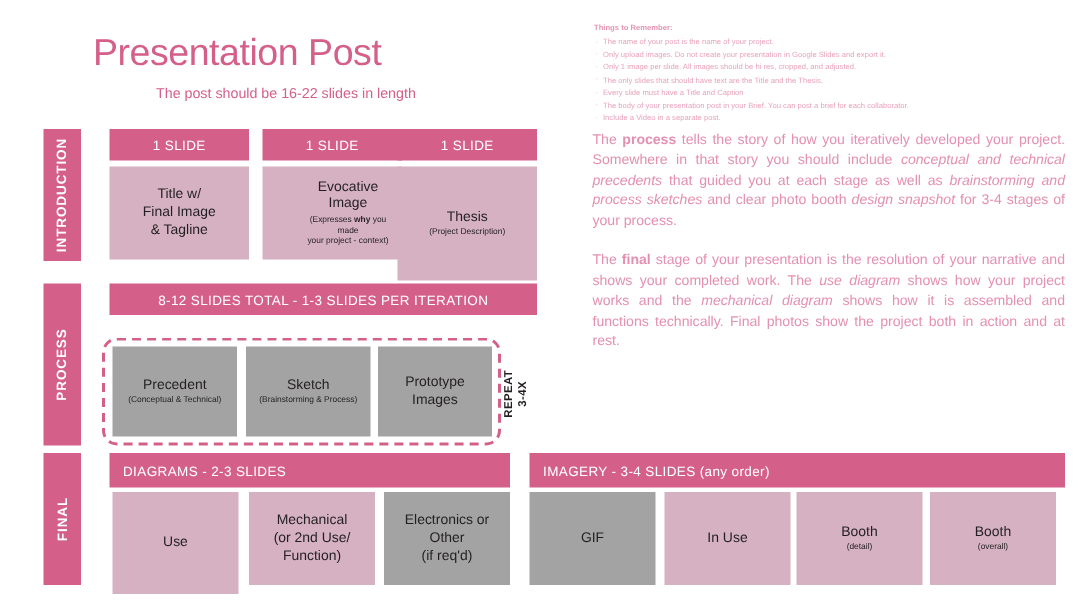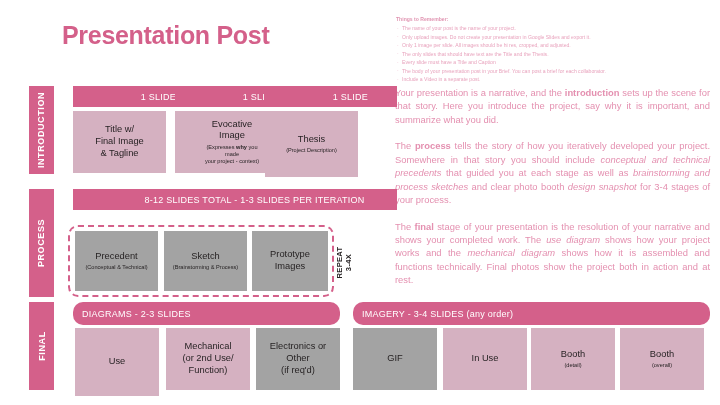--- a/index.html
+++ b/index.html
@@ -18,21 +18,21 @@
 
   
   #header {
     position: absolute;
     left: 62px;
     top: 22px;
     width: 320px;
   }
   #title {
     font-size: 25px;
-    font-weight: bold;
+    font-weight: normal;
     color: #d4608a;
     letter-spacing: -0.3px;
     line-height: 1.1;
     margin: 0;
   }
   #subtitle {
     font-size: 9.5px;
     color: #d4608a;
     margin: 7px 0 0 42px;
     line-height: 1.2;
@@ -105,24 +105,23 @@
   }
 
   .band {
     position: absolute;
     background: #d4608a;
     color: #ffffff;
     font-size: 9px;
     letter-spacing: 0.25px;
     display: flex;
     align-items: center;
-    padding-left: 39px;
   }
   .band.center { justify-content: center; }
-  .band.left   { justify-content: flex-start; padding-left: 9px; box-sizing: border-box; border-radius: 10px; }
+  .band.left   { justify-content: flex-start; padding-left: 9px; box-sizing: border-box; }
 
   .card {
     position: absolute;
     box-sizing: border-box;
     display: flex;
     flex-direction: column;
     align-items: center;
     justify-content: center;
     text-align: center;
     padding: 2px 3px;
@@ -173,37 +172,37 @@
     line-height: 1.12;
     text-align: center;
   }
   #repeat-label .rot .l2 { display: block; }
 </style>
 </head>
 <body>
 
 <div id="header">
   <h1 id="title">Presentation Post</h1>
+  <div id="subtitle">The post should be 16-22 slides in length</div>
 </div>
 
 <div id="remember">
   <div class="rem-head">Things to Remember:</div>
   <ul>
     <li>The name of your post is the name of your project.</li>
     <li>Only upload images. Do not create your presentation in Google Slides and export it.</li>
     <li>Only 1 image per slide. All images should be hi res, cropped, and adjusted.</li>
     <li>The only slides that should have text are the Title and the Thesis.</li>
     <li>Every slide must have a Title and Caption</li>
     <li>The body of your presentation post in your Brief. You can post a brief for each collaborator.</li>
     <li>Include a Video in a separate post.</li>
   </ul>
 </div>
 
 <div id="bodycopy">
-  <p><span>Your presentation is a narrative, and the </span><b>introduction</b><span> sets up the scene for that story. Here you introduce the project, say why it is important, and summarize what you did.</span></p>
   <p><span>The </span><b>process</b><span> tells the story of how you iteratively developed your project. Somewhere in that story you should include </span><i>conceptual and technical precedents</i><span> that guided you at each stage as well as </span><i>brainstorming and process sketches</i><span> and clear photo booth </span><i>design snapshot</i><span> for 3-4 stages of your process.</span></p>
   <p><span>The </span><b>final</b><span> stage of your presentation is the resolution of your narrative and shows your completed work. The </span><i>use diagram</i><span> shows how your project works and the </span><i>mechanical diagram</i><span> shows how it is assembled and functions technically. Final photos show the project both in action and at rest.</span></p>
 </div>
 
 <div class="side-label" style="left:29px; top:86px; width:25px; height:88px;">
   <span>INTRODUCTION</span>
 </div>
 
 <div class="band center" style="left:73px; top:86px; width:93px; height:21px;">
   <span>1 SLIDE</span>
@@ -219,21 +218,21 @@
   <div class="main">Title w/
 Final Image
 &amp; Tagline</div>
 </div>
 <div class="card pink" style="left:175px; top:111px; width:93px; height:62px;padding-left:24px;">
   <div class="main">Evocative
 Image</div>
   <div class="sub"><span>(Expresses </span><b>why</b><span> you made
 your project - context)</span></div>
 </div>
-<div class="card pink" style="left:265px; top:111px; width:93px; height:66px;">
+<div class="card pink" style="left:265px; top:111px; width:93px; height:76px;">
   <div class="main">Thesis</div>
   <div class="sub">(Project Description)</div>
 </div>
 
 <div class="side-label" style="left:29px; top:189px; width:25px; height:108px;">
   <span>PROCESS</span>
 </div>
 
 <div class="band center" style="left:73px; top:189px; width:285px; height:21px;">
   <span>8-12 SLIDES TOTAL - 1-3 SLIDES PER ITERATION</span>

